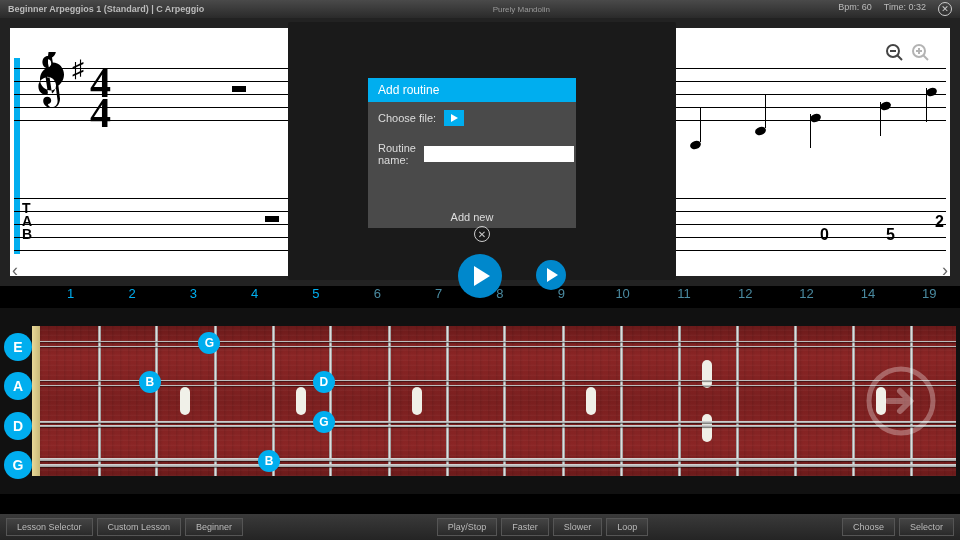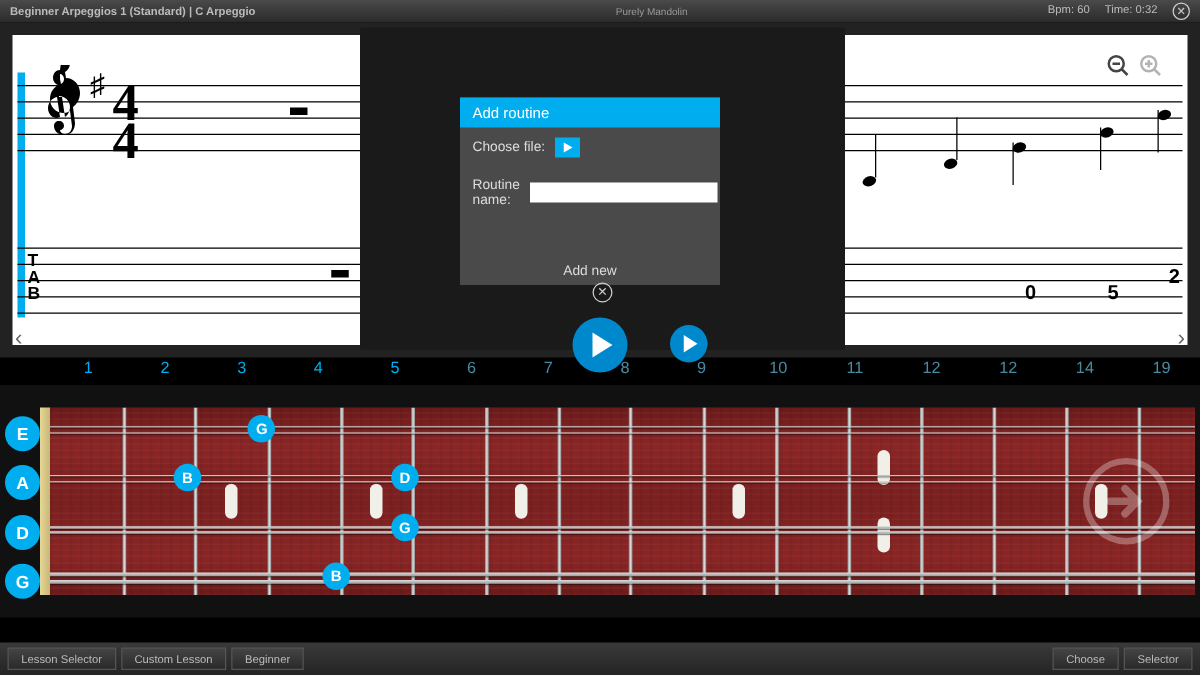--- a/index.html
+++ b/index.html
@@ -260,16 +260,22 @@
   <div class="open-note" style="top:143px;">G</div>
 </div>
 
 <div class="bottom-bar">
   <div class="bottom-group">
     <button class="bottom-btn">Lesson Selector</button>
     <button class="bottom-btn">Custom Lesson</button>
     <button class="bottom-btn">Beginner</button>
   </div>
   <div class="bottom-group">
+    <button class="bottom-btn">Play/Stop</button>
+    <button class="bottom-btn">Faster</button>
+    <button class="bottom-btn">Slower</button>
+    <button class="bottom-btn">Loop</button>
+  </div>
+  <div class="bottom-group">
     <button class="bottom-btn">Choose</button>
     <button class="bottom-btn">Selector</button>
   </div>
 </div>
 
 </body></html>

